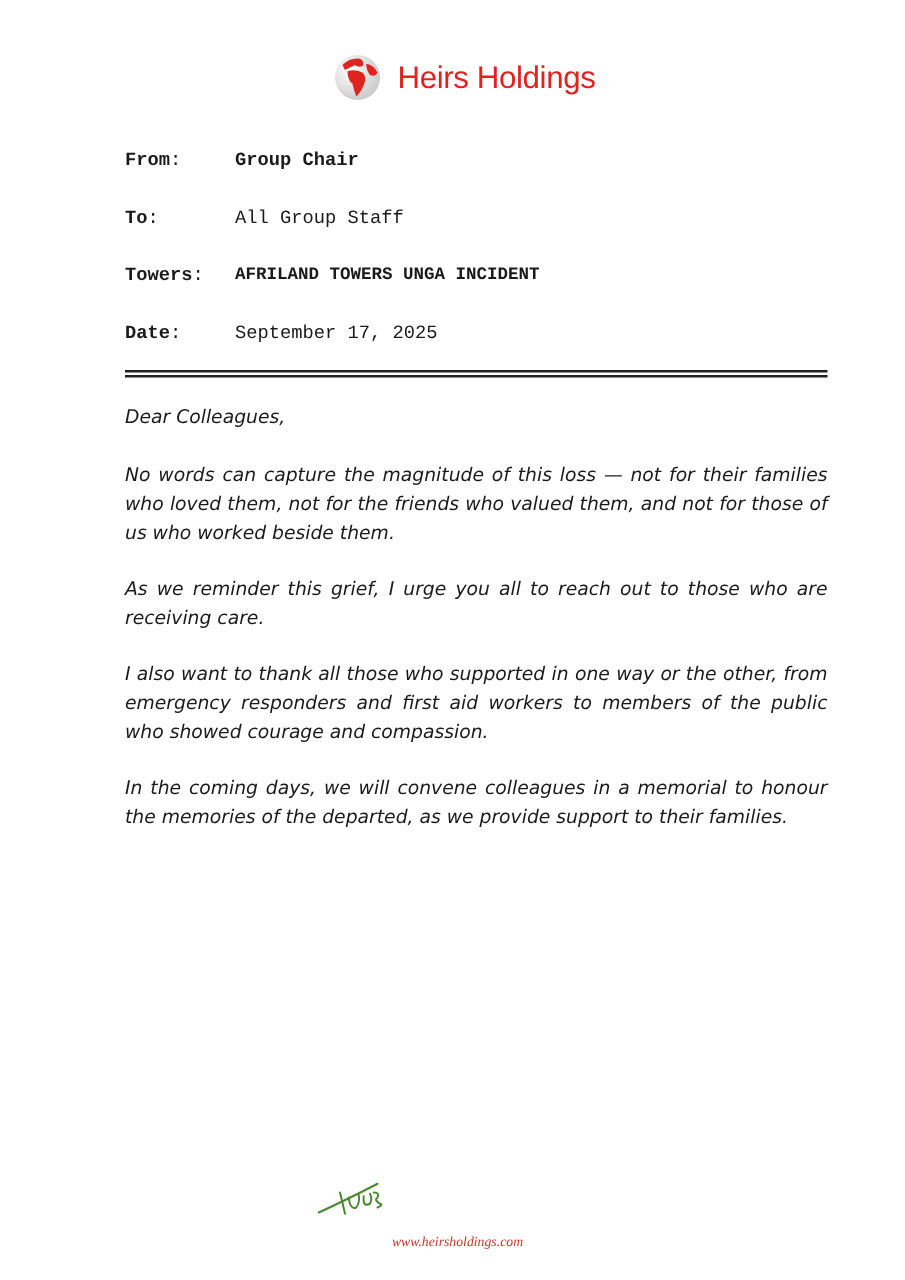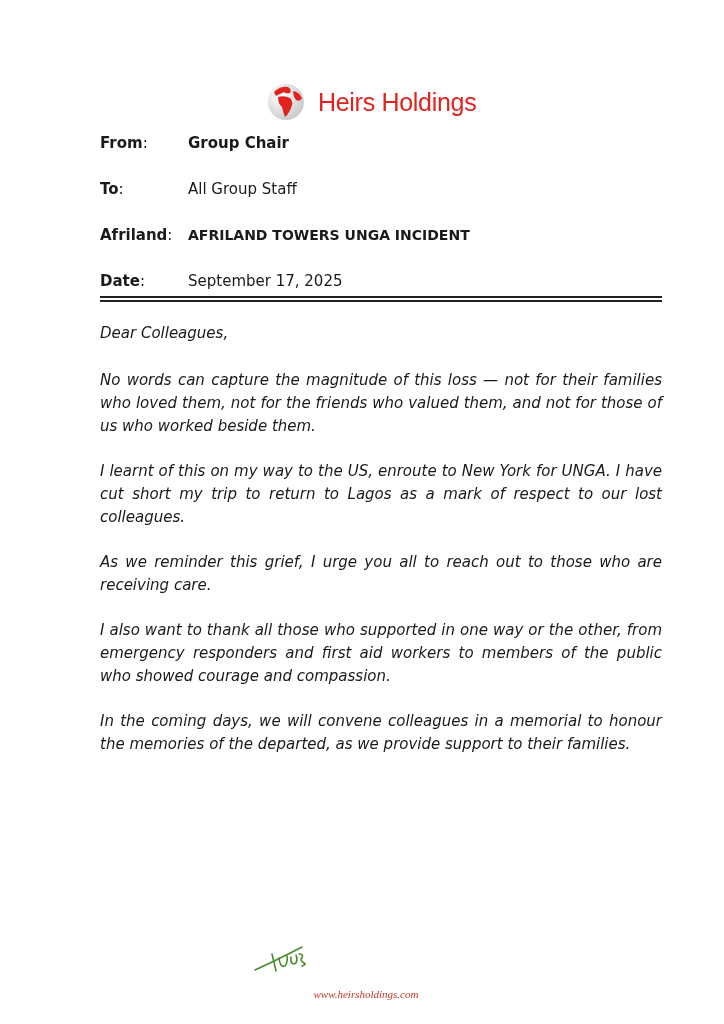--- a/index.html
+++ b/index.html
@@ -1,22 +1,22 @@
 <!DOCTYPE html>
 <html><head>
 <meta charset="utf-8">
 <style>
   html, body { margin: 0; padding: 0; background: #ffffff; }
   body { width: 724px; height: 1024px; position: relative; overflow: hidden;
          font-family: "DejaVu Sans", sans-serif; color: #1a1a1a; }
-  .logo { position: absolute; top: 40px; left: 266px; height: 44px; display: flex; align-items: center; margin-top: 40px; }
+  .logo { position: absolute; top: 40px; left: 266px; height: 44px; display: flex; align-items: center; }
   .logo svg { width: 40px; height: 40px; }
   .logo-text { margin-left: 12px; font-family: "Liberation Sans", sans-serif; font-size: 25px; color: #e0231f; letter-spacing: -0.3px; }
   .header { position: absolute; left: 100px; top: 120px; width: 560px; }
-  .hrow { display: flex; align-items: center; height: 46px; font-size: 15px; }
+  .hrow { display: flex; align-items: flex-start; height: 46px; font-size: 15px; font-family: Liberation Mono, monospace; }
   .hlabel { width: 88px; font-weight: bold; }
   .hlabel .colon { font-weight: normal; }
   .hval { }
   .hval.bold { font-weight: bold; }
   .hval.subj { font-weight: bold; font-size: 14px; }
   .rule { position: absolute; left: 100px; top: 296px; width: 562px; height: 6px;
           border-top: 2px solid #222; border-bottom: 2px solid #222; box-sizing: border-box; }
   .body { position: absolute; left: 100px; top: 322px; width: 562px; font-size: 15px; line-height: 23px; text-align: justify; }
   .body p { margin: 0 0 22px 0; font-style: italic; }
   .body p.greet { margin-bottom: 24px; }
@@ -46,35 +46,34 @@
 <div class="header">
   <div class="hrow">
     <span class="hlabel"><span>From</span><span class="colon">:</span></span>
     <span class="hval bold">Group Chair</span>
   </div>
   <div class="hrow">
     <span class="hlabel"><span>To</span><span class="colon">:</span></span>
     <span class="hval">All Group Staff</span>
   </div>
   <div class="hrow">
-    <span class="hlabel"><span>Afriland</span><span class="colon">:</span></span>
+    <span class="hlabel"><span>Towers</span><span class="colon">:</span></span>
     <span class="hval subj">AFRILAND TOWERS UNGA INCIDENT</span>
   </div>
   <div class="hrow">
     <span class="hlabel"><span>Date</span><span class="colon">:</span></span>
     <span class="hval">September 17, 2025</span>
   </div>
 </div>
 
 <div class="rule"></div>
 
 <div class="body">
   <p class="greet">Dear Colleagues,</p>
   <p>No words can capture the magnitude of this loss — not for their families who loved them, not for the friends who valued them, and not for those of us who worked beside them.</p>
-  <p>I learnt of this on my way to the US, enroute to New York for UNGA. I have cut short my trip to return to Lagos as a mark of respect to our lost colleagues.</p>
   <p>As we reminder this grief, I urge you all to reach out to those who are receiving care.</p>
   <p>I also want to thank all those who supported in one way or the other, from emergency responders and first aid workers to members of the public who showed courage and compassion.</p>
   <p>In the coming days, we will convene colleagues in a memorial to honour the memories of the departed, as we provide support to their families.</p>
 </div>
 
 <svg class="signature" viewBox="0 0 70 34">
   <g fill="none" stroke="#4a8a2e" stroke-width="1.6" stroke-linecap="round">
     <path d="M3 28 Q25 18 50 5"></path>
     <path d="M20 12 Q22 20 24 29"></path>
     <path d="M27 16 Q28 26 33 24 Q36 20 35 14"></path>

